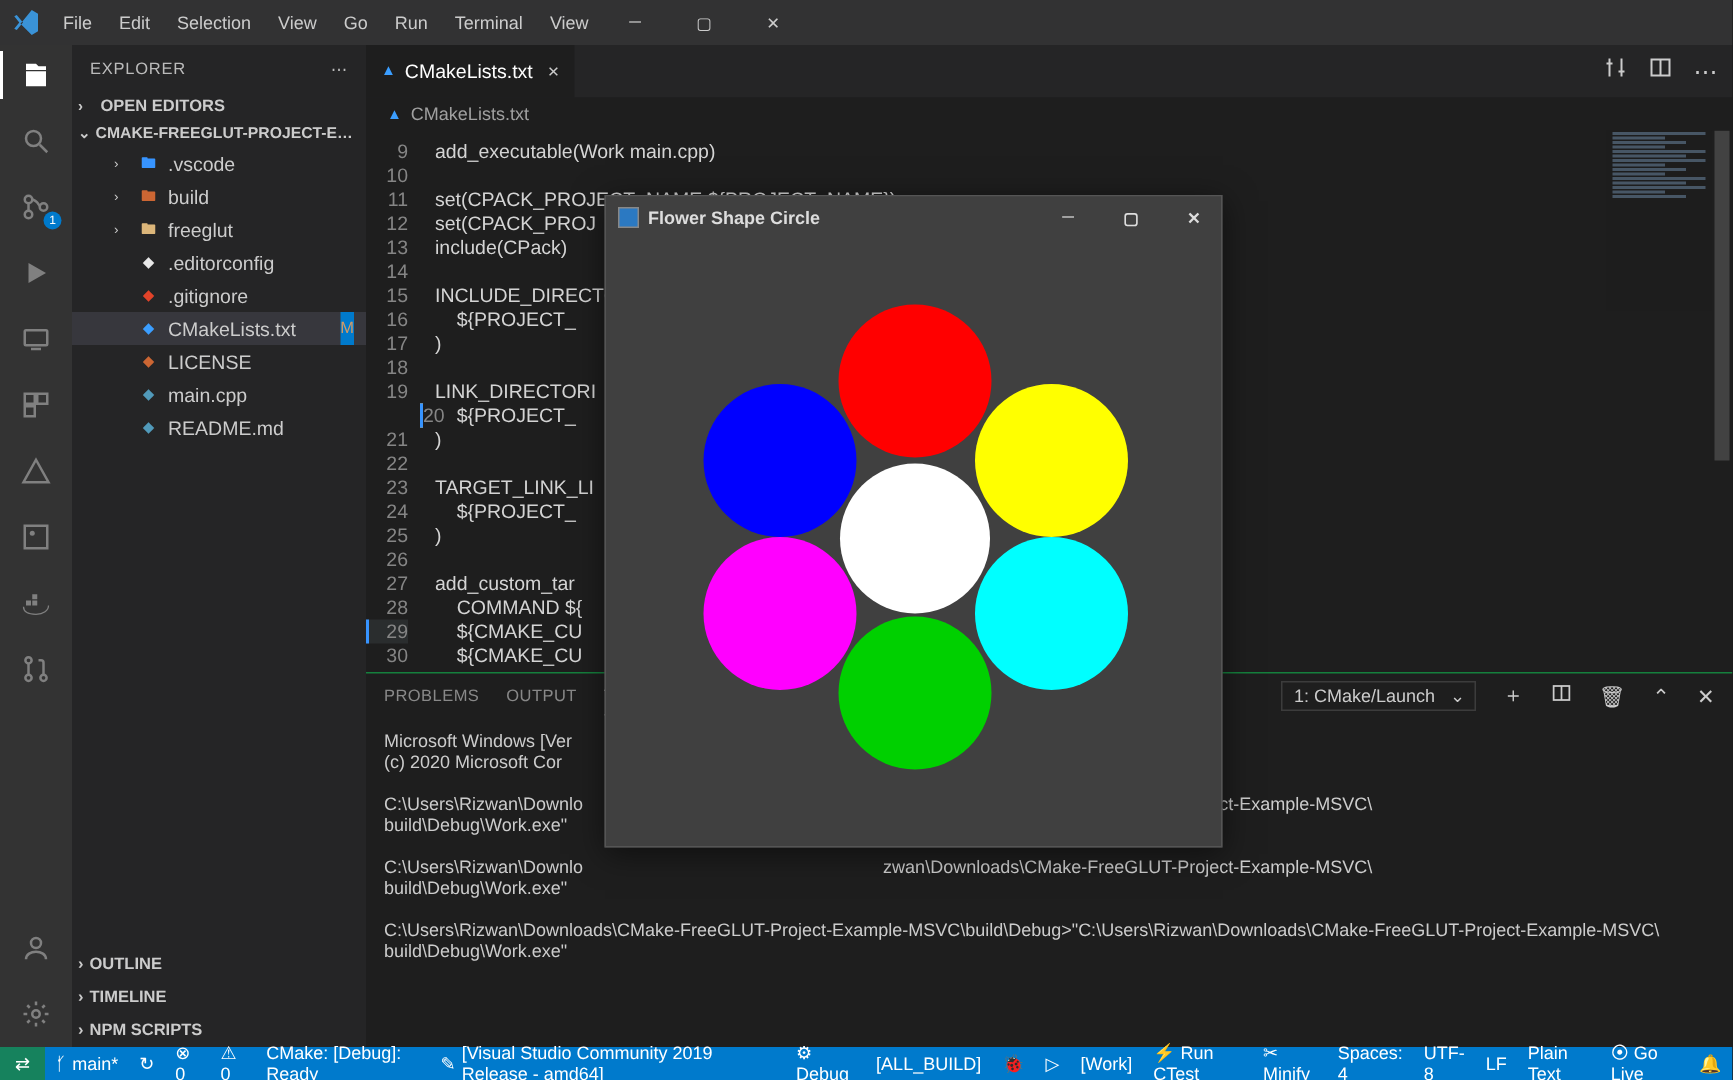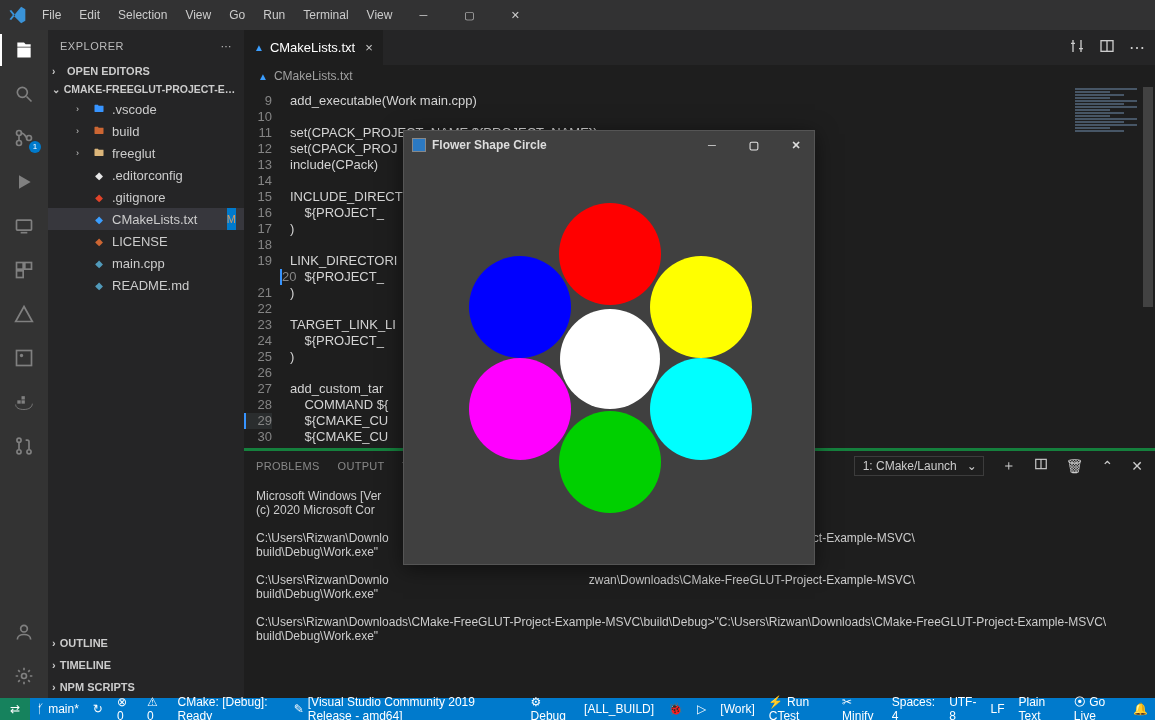--- a/index.html
+++ b/index.html
@@ -53,21 +53,21 @@
 .code-text { padding-top:6px; white-space:pre; flex:1; }
 .code-text div { height:16px; }
 .minimap { position:absolute; right:14px; top:0; width:70px; height:120px; background:#1e1e1e; opacity:0.95; overflow:hidden;}
 .minimap div{ height:2px; margin:1px 4px; background:#4a5a6a;}
 .minimap div:nth-child(2n){ width:50%; }
 .minimap div:nth-child(3n){ width:70%; }
 .scrollbar-v { position:absolute; right:0; top:0; width:14px; bottom:0; background:#1e1e1e;}
 .scrollbar-v .thumb { position:absolute; left:2px; right:2px; top:0; height:220px; background:#424242;}
 
 
-.panel { height:250px; border-top:3px solid #15803d; display:flex; flex-direction:column; background:#1e1e1e; }
+.panel { height:250px; border-top:1px solid #15803d; display:flex; flex-direction:column; background:#1e1e1e; }
 .panel-tabs { height:30px; display:flex; align-items:center; padding:0 12px; gap:18px; font-size:11px; color:#888; border-bottom:1px solid #1e1e1e; }
 .panel-tabs .pt { cursor:default; letter-spacing:0.3px; }
 .panel-tabs .pt.active { color:#fff; border-bottom:1px solid #fff; padding-bottom:6px; margin-bottom:-7px; }
 .panel-tabs .ptspacer { flex:1; }
 .panel-tabs .sel { display:flex; align-items:center; gap:6px; color:#ccc; font-size:12px; border:1px solid #3c3c3c; padding:2px 26px 2px 8px; position:relative; }
 .panel-tabs .sel::after{ content:"⌄"; position:absolute; right:6px; font-size:12px;}
 .panel-tabs .picon { color:#ccc; font-size:14px; }
 .term-body { flex:1; padding:8px 12px; font-family:Consolas,monospace; font-size:12px; line-height:14px; color:#ccc; white-space:pre-wrap; overflow:hidden;}
 .term-body .line { min-height:14px; }
 

